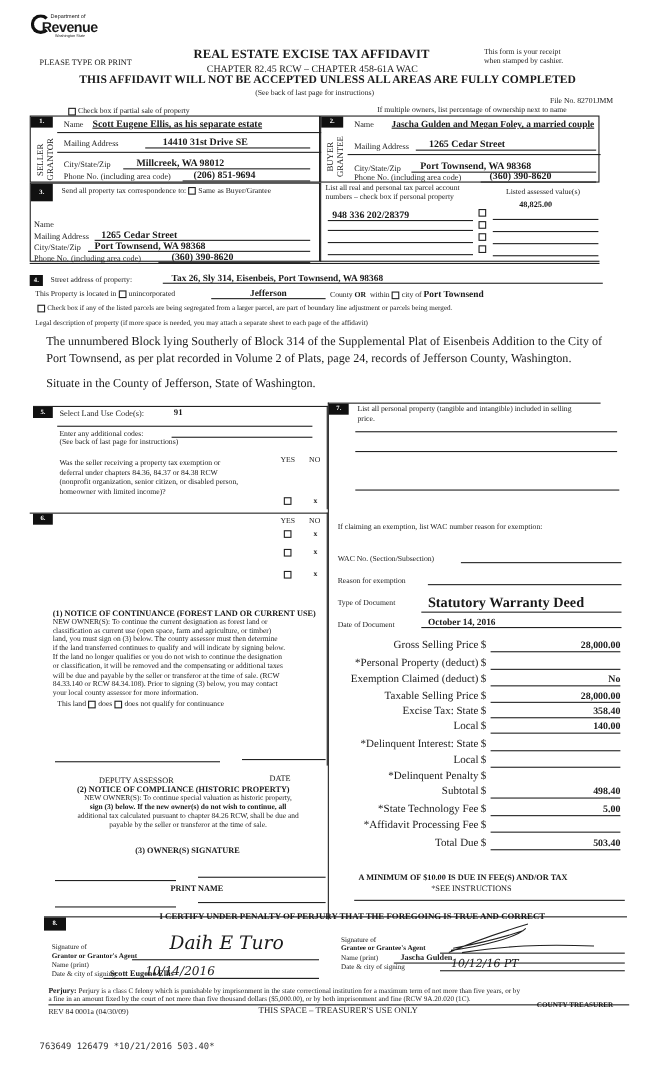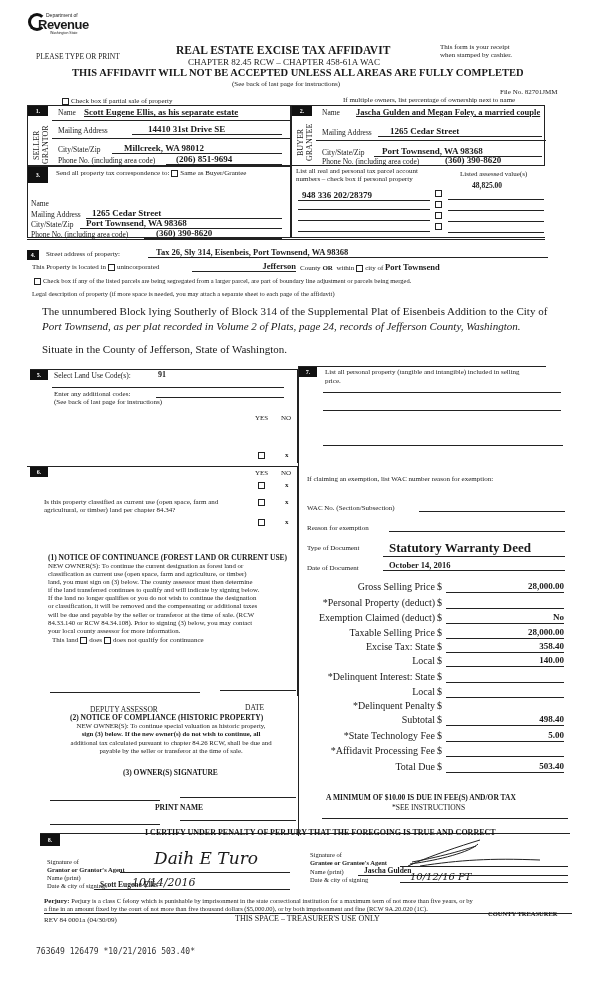--- a/index.html
+++ b/index.html
@@ -111,57 +111,59 @@
 </div>
 <div class="line" style="left:27px;top:239px;width:518px;"></div>
 
 <div class="secnum" style="left:27px;top:250px;width:12px;">4.</div>
 <div class="abs" style="left:46px;top:250px;font-size:7px;">Street address of property:</div>
 <div class="abs val hl" style="left:148px;top:247px;width:400px;padding-left:8px;font-size:8.5px;">Tax 26, Sly 314, Eisenbeis, Port Townsend, WA  98368</div>
 
 <div class="abs" style="left:32px;top:263px;font-size:7px;white-space:nowrap;">
   <span>This Property is located in</span><span class="cb"></span><span>unincorporated</span>
 </div>
-<div class="abs val hl" style="left:192px;top:261px;width:104px;text-align:right;font-size:8.5px;">Jefferson</div>
+<div class="abs val hl" style="left:192px;top:261px;width:104px;text-align:center;font-size:8.5px;">Jefferson</div>
 <div class="abs" style="left:300px;top:262px;font-size:7px;white-space:nowrap;">
   <span>County</span> <span class="b">OR</span>&nbsp; <span>within</span><span class="cb"></span><span>city of</span> <span class="b" style="font-size:8.5px;">Port Townsend</span>
 </div>
 
 <div class="abs" style="left:32px;top:277px;font-size:6.5px;white-space:nowrap;">
   <span class="cb"></span><span>Check box if any of the listed parcels are being segregated from a larger parcel, are part of boundary line adjustment or parcels being merged.</span>
 </div>
 <div class="abs" style="left:32px;top:290px;font-size:6.5px;white-space:nowrap;">Legal description of property (if more space is needed, you may attach a separate sheet to each page of the affidavit)</div>
 <div class="abs" style="left:42px;top:305px;font-size:11px;white-space:nowrap;">The unnumbered Block lying Southerly of Block 314 of the Supplemental Plat of Eisenbeis Addition to the City of</div>
-<div class="abs" style="left:42px;top:320px;font-size:11px;white-space:nowrap;font-style:italic;">Port Townsend, as per plat recorded in Volume 2 of Plats, page 24, records of Jefferson County, Washington.</div>
+<div class="abs" style="left:42px;top:320px;font-size:11px;white-space:nowrap;">Port Townsend, as per plat recorded in Volume 2 of Plats, page 24, records of Jefferson County, Washington.</div>
 <div class="abs" style="left:42px;top:343px;font-size:11px;white-space:nowrap;">Situate in the County of Jefferson, State of Washington.</div>
 
 <div class="box" style="left:30px;top:369px;width:268px;height:94px;border-left:none;border-bottom:none;">
   <div class="secnum" style="left:0;top:0;width:18px;">5.</div>
   <div class="abs" style="left:24px;top:1px;font-size:7.5px;">Select Land Use Code(s):</div>
   <div class="abs b" style="left:128px;top:0px;font-size:8px;">91</div>
   <div class="line" style="left:22px;top:17px;width:232px;"></div>
   <div class="abs" style="left:24px;top:20px;font-size:7px;">Enter any additional codes:</div>
   <div class="line" style="left:126px;top:27px;width:128px;"></div>
   <div class="abs" style="left:24px;top:28px;font-size:7px;">(See back of last page for instructions)</div>
   <div class="abs" style="left:225px;top:44px;font-size:7px;">YES</div>
   <div class="abs" style="left:251px;top:44px;font-size:7px;">NO</div>
+  <div class="abs" style="left:24px;top:47px;font-size:7px;line-height:8.5px;">
+    <div>Was the seller receiving a property tax exemption or</div>
+    <div>deferral under chapters 84.36, 84.37 or 84.38 RCW</div>
+    <div>(nonprofit organization, senior citizen, or disabled person,</div>
+    <div>homeowner with limited income)?</div>
+  </div>
   <span class="cb abs" style="left:226px;top:82px;"></span>
   <div class="abs b" style="left:255px;top:81px;font-size:7px;">x</div>
 </div>
 
 <div class="box" style="left:30px;top:466px;width:268px;height:230px;border-left:none;border-bottom:none;">
   <div class="secnum" style="left:0;top:0;width:18px;">6.</div>
   <div class="abs" style="left:225px;top:2px;font-size:7px;">YES</div>
   <div class="abs" style="left:251px;top:2px;font-size:7px;">NO</div>
   <span class="cb abs" style="left:226px;top:15px;"></span>
   <div class="abs b" style="left:255px;top:14px;font-size:7px;">x</div>
-  <div class="abs" style="left:14px;top:31px;font-size:7px;line-height:8px;">
-      <div>Is this property classified as current use (open space, farm and</div>
-      <div>agricultural, or timber) land per chapter 84.34?</div>
-    </div>
   <span class="cb abs" style="left:226px;top:32px;"></span>
   <div class="abs b" style="left:255px;top:31px;font-size:7px;">x</div>
   <span class="cb abs" style="left:226px;top:52px;"></span>
   <div class="abs b" style="left:255px;top:51px;font-size:7px;">x</div>
 
   <div class="abs b" style="left:18px;top:86px;font-size:7.5px;white-space:nowrap;">(1) NOTICE OF CONTINUANCE (FOREST LAND OR CURRENT USE)</div>
   <div class="abs" style="left:18px;top:95px;width:248px;font-size:6.8px;line-height:8.1px;text-align:justify;">
     <div>NEW OWNER(S): To continue the current designation as forest land or</div>
     <div>classification as current use (open space, farm and agriculture, or timber)</div>
     <div>land, you must sign on (3) below.  The county assessor must then determine</div>

